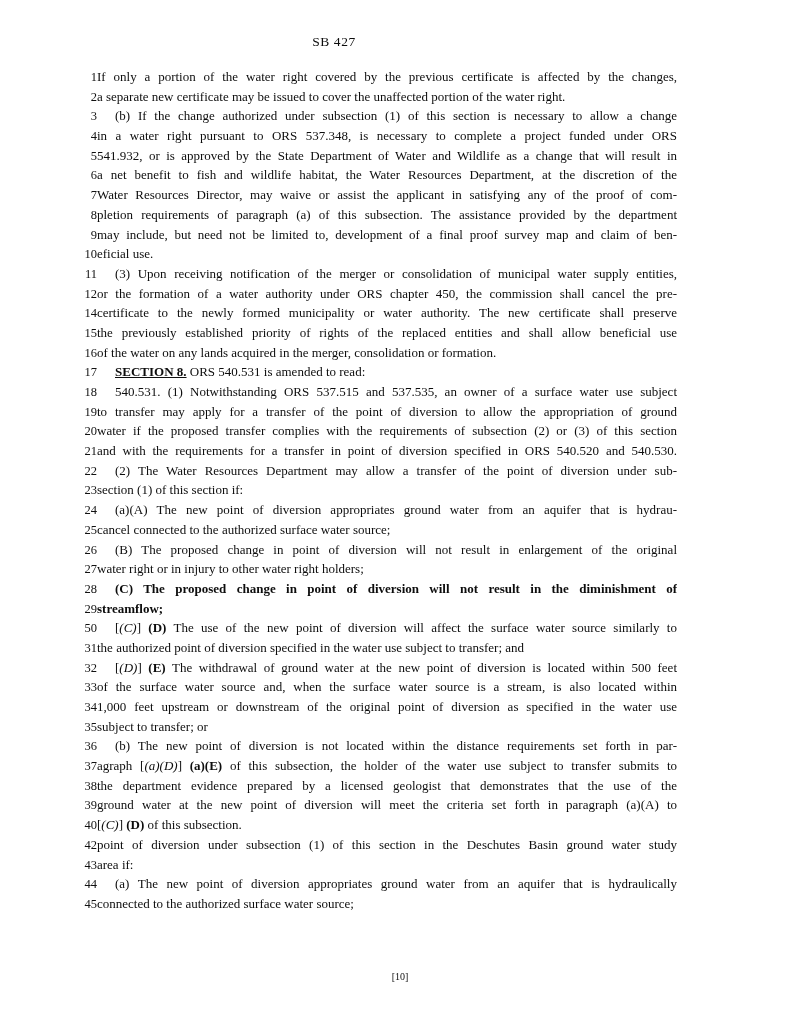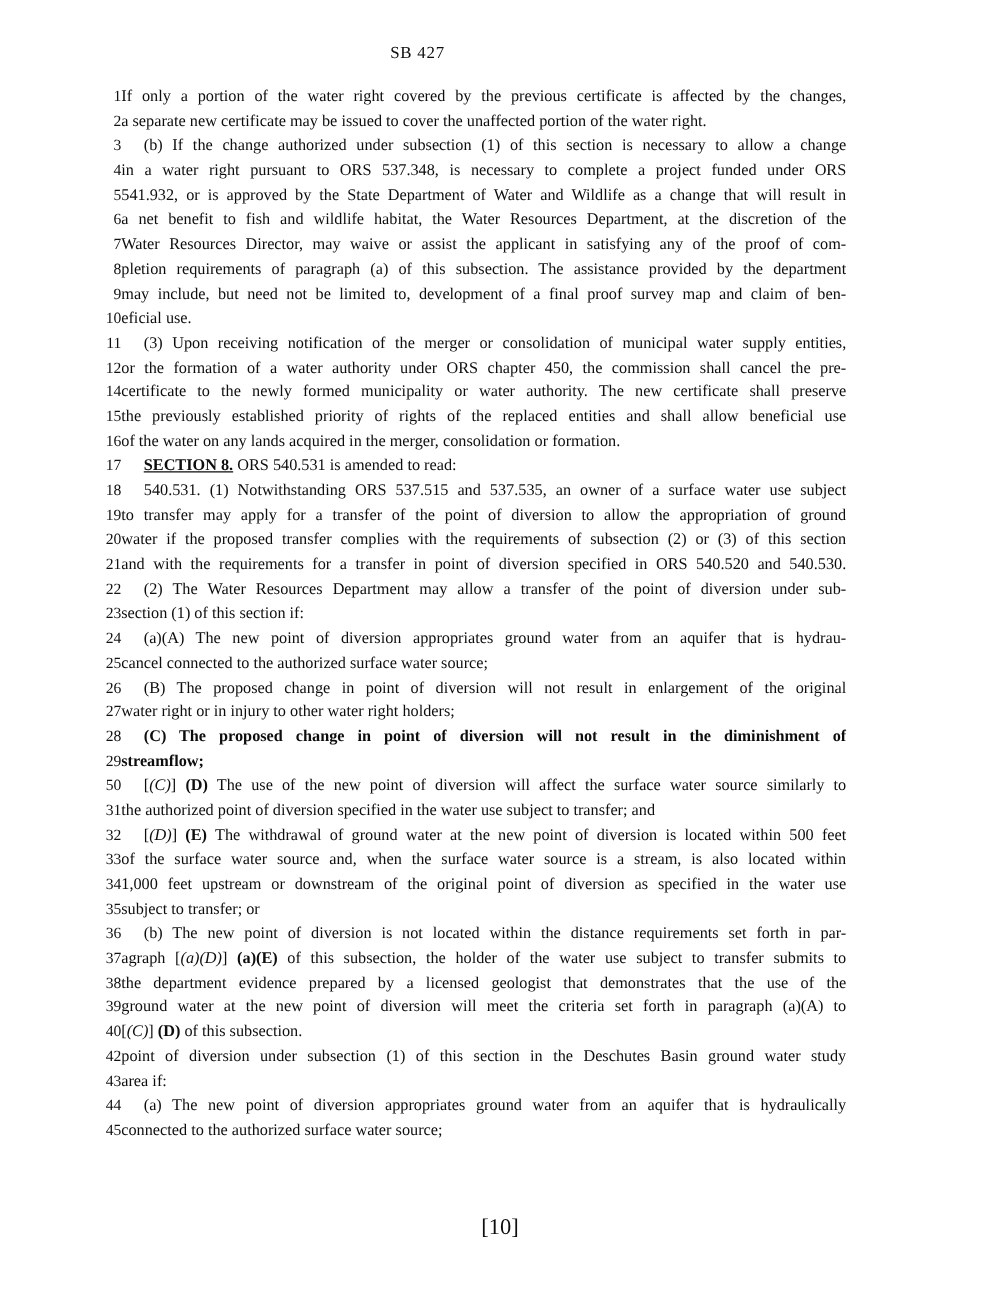--- a/index.html
+++ b/index.html
@@ -11,21 +11,21 @@
   .line{display:flex;height:19.7px;align-items:baseline;}
   .num{width:41px;text-align:right;font-size:12.5px;flex:none;color:#111;}
   .txt{width:580px;font-size:13px;line-height:19.7px;height:19.7px;
        overflow:hidden;white-space:normal;}
   .txt.just{text-align:justify;text-align-last:justify;}
   .txt.ind{text-indent:18px;}
   .s-r{font-style:normal;font-weight:normal;}
   .s-b{font-weight:bold;}
   .s-i{font-style:italic;}
   .s-bu{font-weight:bold;text-decoration:underline;}
-  .footer{position:absolute;top:971px;left:0;width:800px;text-align:center;font-size:18px;}
+  .footer{position:absolute;top:971px;left:0;width:800px;text-align:center;font-size:10px;}
 </style>
 </head>
 <body>
 
 <div class="page">
   <div class="header">SB 427</div>
   <div class="body-col" id="lines">
       <div class="line">
     <span class="num">1</span>
     <span class="txt just"><span class="s-r">If only a portion of the water right covered by the previous certificate is affected by the changes,</span></span>

